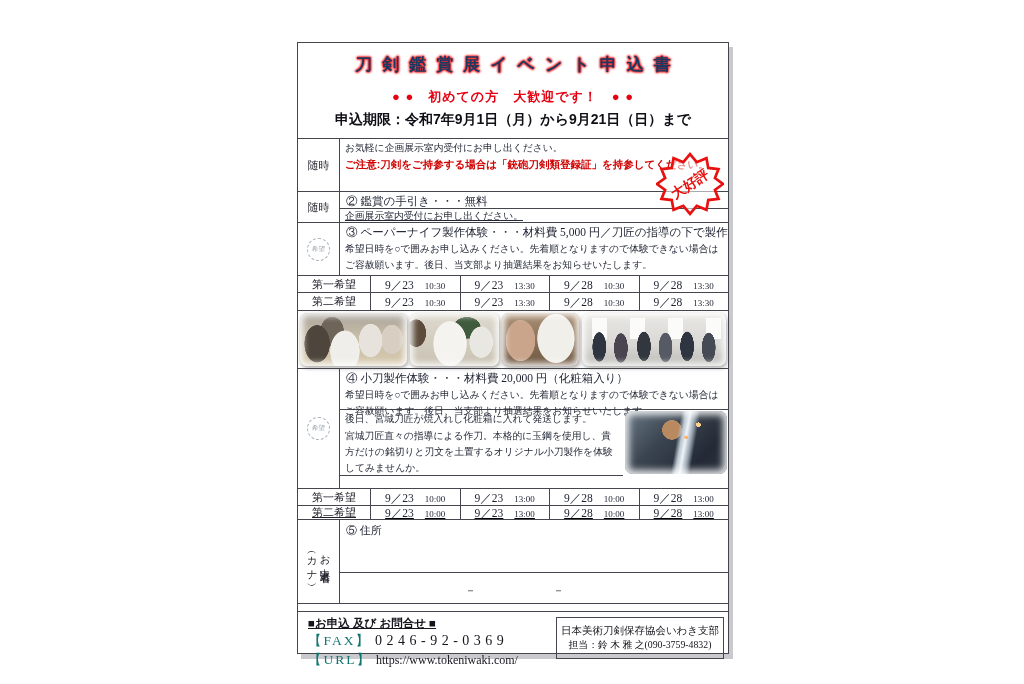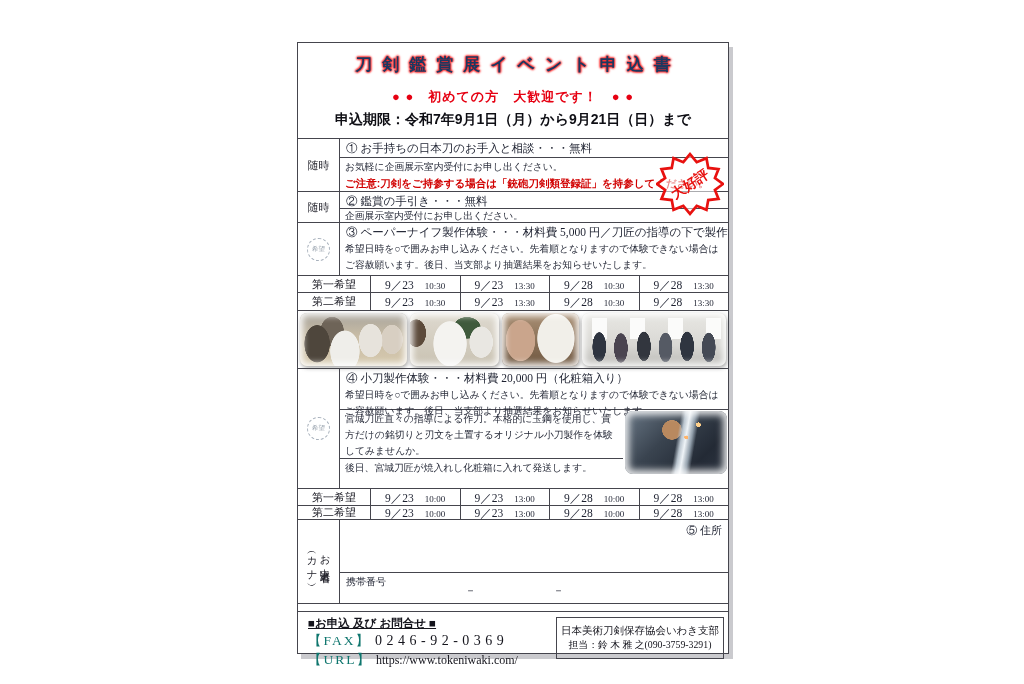--- a/index.html
+++ b/index.html
@@ -61,21 +61,21 @@
   .sched { border-bottom:1px solid #45454d; }
   .srow { display:flex; }
   .srow-b { border-bottom:1px solid #45454d; }
   .h17 { height:17px; } .h13 { height:13px; }
   .slabel { width:73px; flex:none; border-right:1px solid #45454d; text-align:center;
             font-size:11px; color:#22222b; }
   .scell { flex:1; border-right:1px solid #45454d; text-align:center; white-space:nowrap; }
   .scell:last-child { border-right:none; }
   .sd { font-size:11.5px; color:#1d2130; }
   .st { font-size:9px; color:#1d2130; margin-left:11px; }
-  .lh16 { line-height:16px; } .lh12 { line-height:12px; }
+  .lh16 { line-height:16px; } .lh12 { line-height:12px;text-decoration:underline; }
 
   
   .photostrip { height:58px; border-bottom:1px solid #45454d; display:flex; gap:3px; padding:2px 2px 0; }
   .photo { height:53px; border-radius:7px;
            box-shadow: inset 0 0 6px 3px rgba(255,255,255,.9), 1px 2px 4px rgba(60,60,60,.45); }
   .ph1 { flex:0 0 25%;
     background:
       radial-gradient(ellipse 13px 19px at 16% 58%, #4e463c 96%, rgba(0,0,0,0) 100%),
       radial-gradient(ellipse 15px 21px at 42% 72%, #efeeea 96%, rgba(0,0,0,0) 100%),
       radial-gradient(ellipse 12px 17px at 66% 52%, #e7e3dc 96%, rgba(0,0,0,0) 100%),
@@ -103,21 +103,21 @@
       radial-gradient(ellipse 7px 15px at 73% 63%, #2f3540 96%, rgba(0,0,0,0) 100%),
       radial-gradient(ellipse 7px 15px at 88% 65%, #454a55 96%, rgba(0,0,0,0) 100%),
       repeating-linear-gradient(90deg, #fbfbfa 0 15px, rgba(0,0,0,0) 15px 38px) 10px 5px / 94% 40% no-repeat,
       linear-gradient(180deg, #e8e7e3 0%, #d9d8d4 60%, #bcbbb7 100%); }
 
   
   .band-s5 { height:84px; }
   .vlabel { writing-mode:vertical-rl; font-size:10.5px; color:#22222b; letter-spacing:1.5px; line-height:13px; }
   .vlabel span { display:block; }
   .addr-cell { height:53px; border-bottom:1px solid #45454d; }
-  .addr-label { font-size:11px; color:#1d2130; padding:3px 6px;text-align:right; }
+  .addr-label { font-size:11px; color:#1d2130; padding:3px 6px; }
   .phone-cell { height:30px; position:relative; }
   .phone-label { font-size:10px; color:#1d2130; padding:2px 6px; }
   .dash { position:absolute; top:10px; font-size:11px; color:#1d2130; }
   .dash1 { left:125px; } .dash2 { left:213px; }
 
   .gapband { height:8px; border-bottom:1px solid #45454d; }
 
   
   .contact { height:50px; position:relative; padding:4px 10px 0; }
   .c-head { font-family:"Liberation Sans","DejaVu Sans",sans-serif; font-weight:bold;
@@ -143,21 +143,20 @@
 
     <div class="header">
       <div class="title">刀剣鑑賞展イベント申込書</div>
       <div class="slogan">● ●　初めての方　大歓迎です！　● ●</div>
       <div class="deadline">申込期限：令和7年9月1日（月）から9月21日（日）まで</div>
     </div>
 
     <div class="band band-s1">
       <div class="badge-cell">随時</div>
       <div class="band-main">
-        <div class="t-title b1-title">① お手持ちの日本刀のお手入と相談・・・無料</div>
         <div>
           <div class="t-note">お気軽に企画展示室内受付にお申し出ください。</div>
           <div class="t-warn">ご注意:刀剣をご持参する場合は「銃砲刀剣類登録証」を持参してください。</div>
         </div>
       </div>
     </div>
 
     <div class="band band-s2">
       <div class="badge-cell">随時</div>
       <div class="band-main">
@@ -204,22 +203,22 @@
       <div class="badge-cell">
         <span class="wishbadge">希望</span>
       </div>
       <div class="band-main">
         <div class="b4-block1">
           <div class="t-title">④ 小刀製作体験・・・材料費 20,000 円（化粧箱入り）</div>
           <div class="t-note">希望日時を○で囲みお申し込みください。先着順となりますので体験できない場合はご容赦願います。後日、当支部より抽選結果をお知らせいたします。</div>
         </div>
         <div class="b4-block2">
           <div class="b4-textcol">
+            <div class="t-note">後日、宮城刀匠が焼入れし化粧箱に入れて発送します。</div>
             <div class="t-note b4-detail">宮城刀匠直々の指導による作刀。本格的に玉鋼を使用し、貴方だけの銘切りと刃文を土置するオリジナル小刀製作を体験してみませんか。</div>
-            <div class="t-note">後日、宮城刀匠が焼入れし化粧箱に入れて発送します。</div>
           </div>
           <div class="b4-photo"></div>
         </div>
       </div>
     </div>
 
     <div class="sched">
       <div class="srow srow-b h17">
         <div class="slabel lh16">第一希望</div>
         <div class="scell lh16"><span class="sd">9／23</span><span class="st">10:00</span></div>
@@ -241,42 +240,41 @@
         <div class="vlabel">
           <span>お申込者名</span>
           <span>（カナ）</span>
         </div>
       </div>
       <div class="band-main">
         <div class="addr-cell">
           <div class="addr-label">⑤ 住所</div>
         </div>
         <div class="phone-cell">
-          <div class="phone-label">携帯番号</div>
           <span class="dash dash1">－</span>
           <span class="dash dash2">－</span>
         </div>
       </div>
     </div>
 
     <div class="gapband"></div>
 
     <div class="contact">
       <div class="c-head">■お申込 及び お問合せ ■</div>
       <div class="c-line">
         <span class="c-lab">【FAX】</span>
         <span class="c-fax">0246-92-0369</span>
       </div>
       <div class="c-line">
         <span class="c-lab">【URL】</span>
         <span class="c-url">https://www.tokeniwaki.com/</span>
       </div>
       <div class="c-box">
         <div class="c-org">日本美術刀剣保存協会いわき支部</div>
-        <div class="c-person">担当：鈴 木 雅 之(090-3759-3291)</div>
+        <div class="c-person">担当：鈴 木 雅 之(090-3759-4832)</div>
       </div>
     </div>
 
     <svg class="stamp" viewBox="0 0 66 62">
       <polygon points="65,31 57.2,36.7 60.7,45.5 50.7,46.6 49,56.1 39.5,52.2 33,60 26.5,52.2 17,56.1 15.3,46.6 5.3,45.5 8.9,36.7 1,31 8.9,25.3 5.3,16.5 15.3,15.4 17,5.9 26.5,9.8 33,2 39.5,9.8 49,5.9 50.7,15.4 60.7,16.5 57.2,25.3" fill="rgba(255,255,255,0.55)" stroke="#e8110f" stroke-width="2.6"></polygon>
       <text x="33" y="35.5" transform="rotate(-33 33 31)" text-anchor="middle" font-family="Liberation Serif, DejaVu Serif, serif" font-size="13.5" font-weight="bold" fill="#e8110f">大好評</text>
     </svg>
 
   </div>
 </div>

